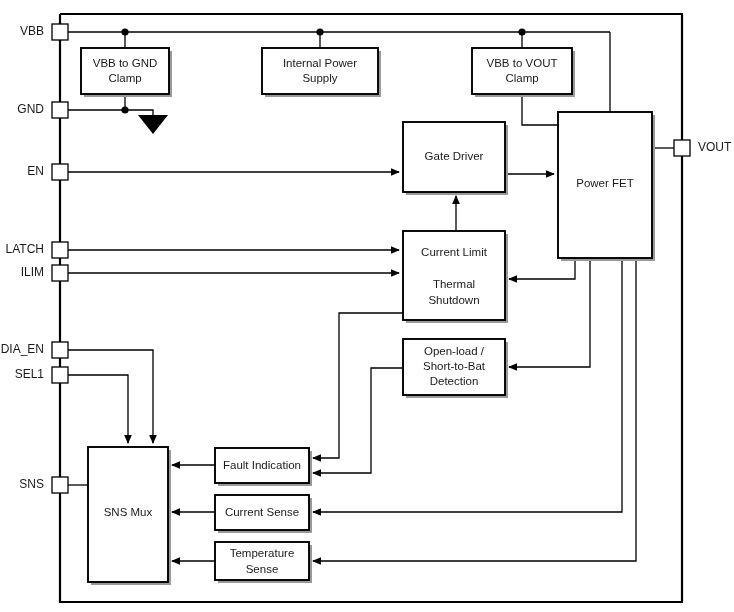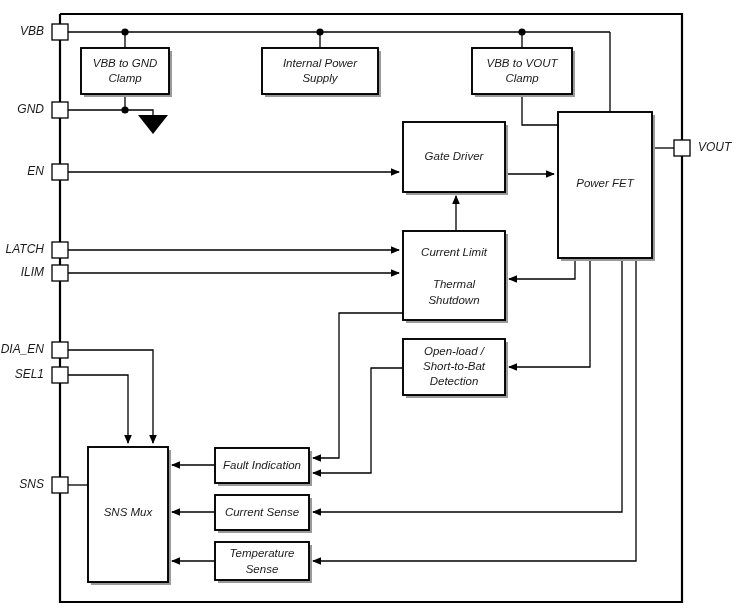--- a/index.html
+++ b/index.html
@@ -10,21 +10,20 @@
   body {
     width: 734px;
     height: 612px;
     font-family: "Liberation Sans", sans-serif;
     overflow: hidden;
   }
   #diagram-root {
     position: relative;
     width: 704px;
     height: 612px;
-    font-style: italic;
   }
   svg#block-diagram {
     display: block;
     width: 734px;
     height: 612px;
   }
   .wire {
     stroke: #000000;
     stroke-width: 1.3;
     fill: none;

